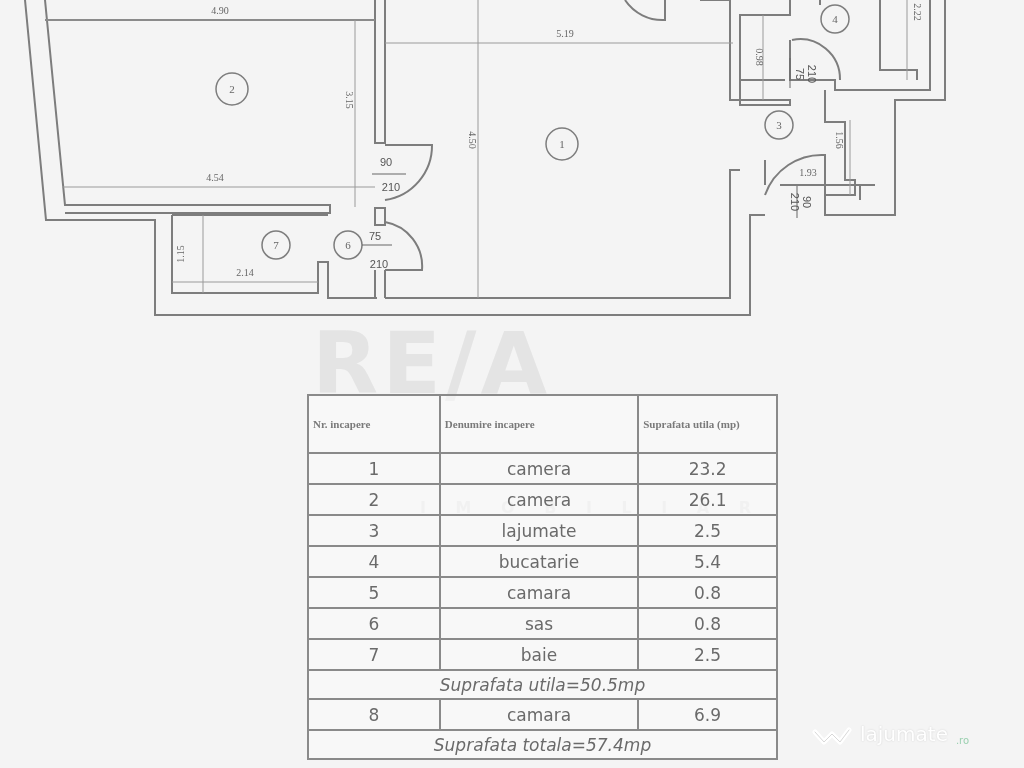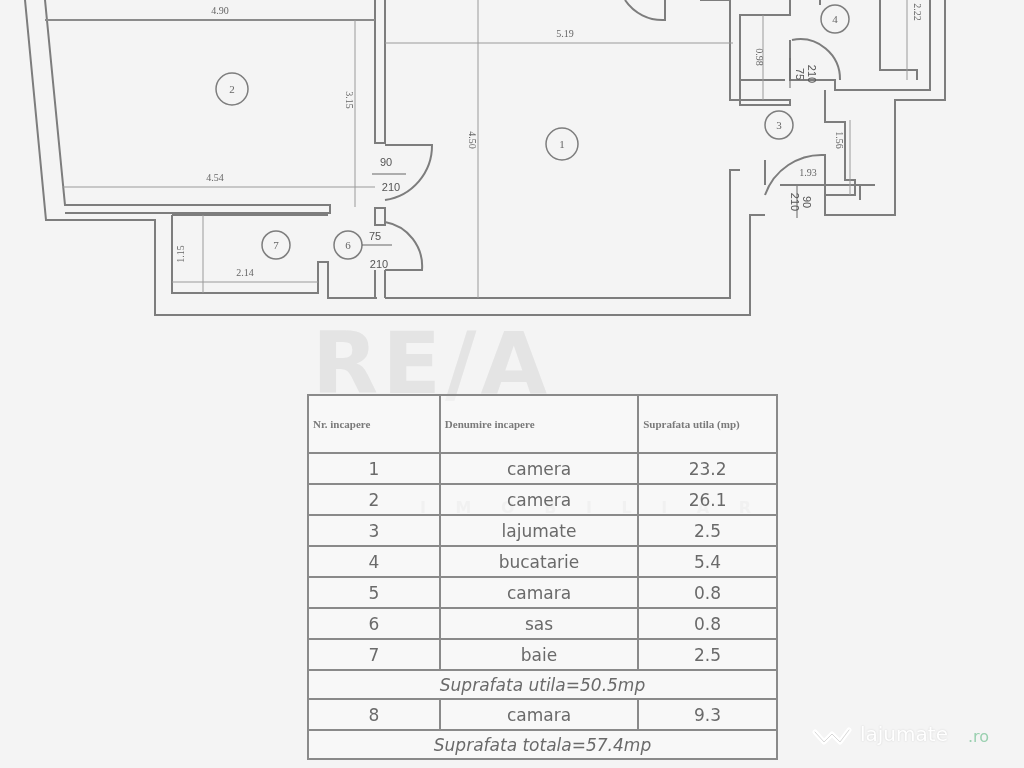--- a/index.html
+++ b/index.html
@@ -13,21 +13,21 @@
   #table-wrap { position:absolute; left:307px; top:394px; width:471px; }
   table { border-collapse:collapse; width:471px; background:rgba(250,250,250,0.6); }
   td { border:2px solid #8a8a8a; padding:0; height:29px; text-align:center; font-size:17px; color:#6a6a6a; }
   td.h { font-family:"Liberation Serif", serif; font-size:11px; font-weight:bold; color:#7a7a7a; text-align:left; padding-left:4px; height:56px; }
   td.c1 { width:130px; }
   td.c2 { width:198px; }
   td.c3 { width:137px; }
   td.sum { font-style:italic; font-size:17px; height:27px; }
   #logo { position:absolute; left:812px; top:722px; display:flex; align-items:flex-end; gap:8px; }
   #logo .name { font-family:"DejaVu Sans", sans-serif; font-size:20px; color:#ffffff; text-shadow:0 0 2px #cfcfcf; }
-  #logo .tld { font-size:16px; color:#9ad0b0;margin-left:12px; }
+  #logo .tld { font-size:10px; color:#9ad0b0; }
 </style>
 </head>
 <body>
 
 <svg id="plan" viewBox="0 0 1024 768" xmlns="http://www.w3.org/2000/svg">
   <g fill="none" stroke="#7d7d7d" stroke-width="2">
 
     <path d="M25 0 L46 220 L155 220 L155 315 L385 315"></path>
     <path d="M45 0 L65 205 L330 205 L330 213 L65 213"></path>
     <path d="M45 20 L375 20"></path>
@@ -161,21 +161,21 @@
       <td>7</td>
       <td>baie</td>
       <td>2.5</td>
     </tr>
     <tr>
       <td class="sum" colspan="3">Suprafata utila=50.5mp</td>
     </tr>
     <tr>
       <td>8</td>
       <td>camara</td>
-      <td>9.3</td>
+      <td>6.9</td>
     </tr>
     <tr>
       <td class="sum" colspan="3">Suprafata totala=57.4mp</td>
     </tr>
   </tbody>
     </table>
 </div>
 
 <div id="logo">
   <svg width="40" height="22" viewBox="0 0 40 22">

